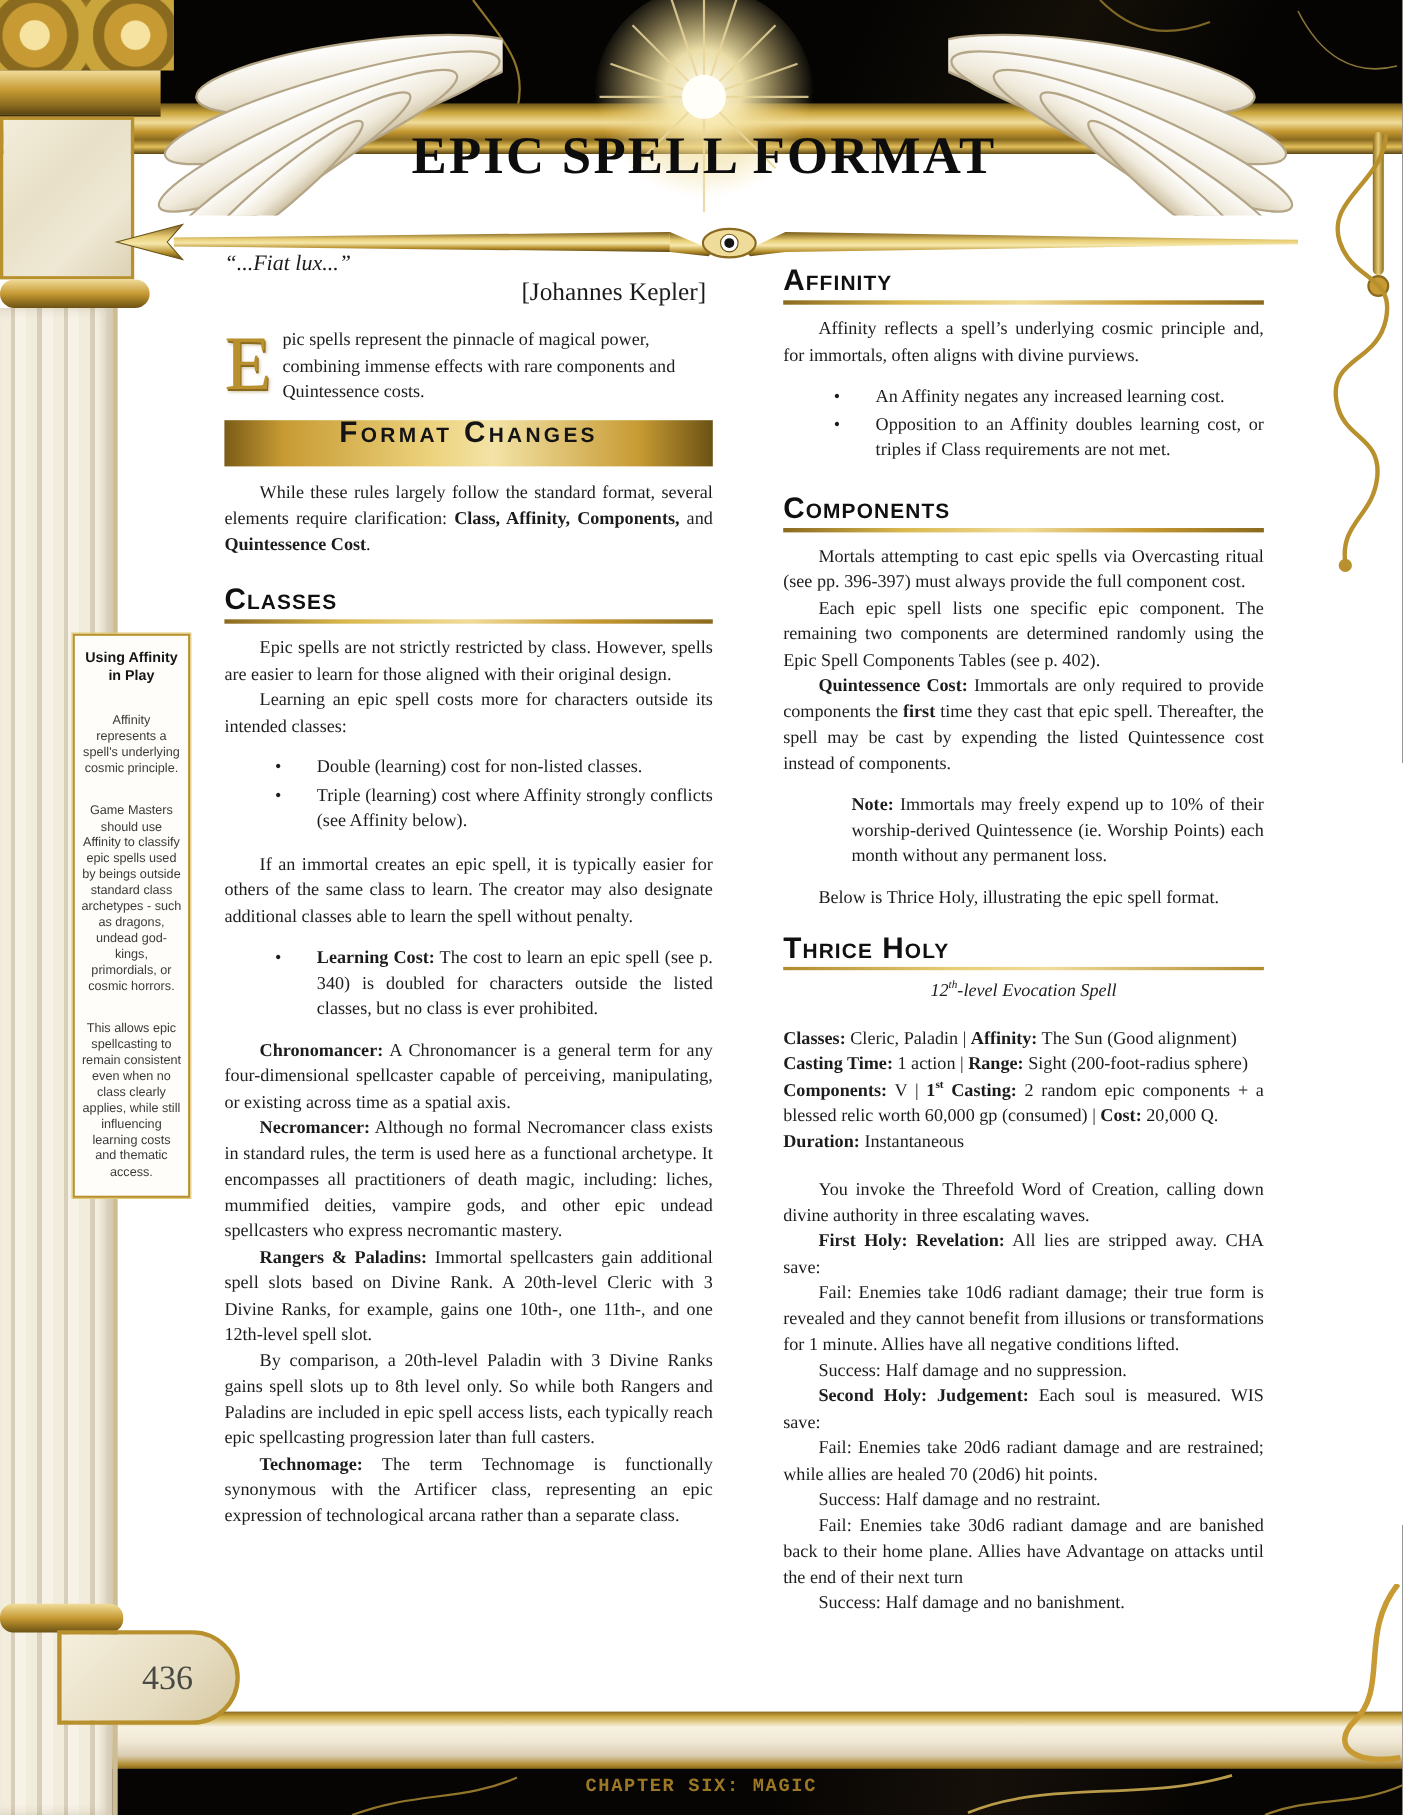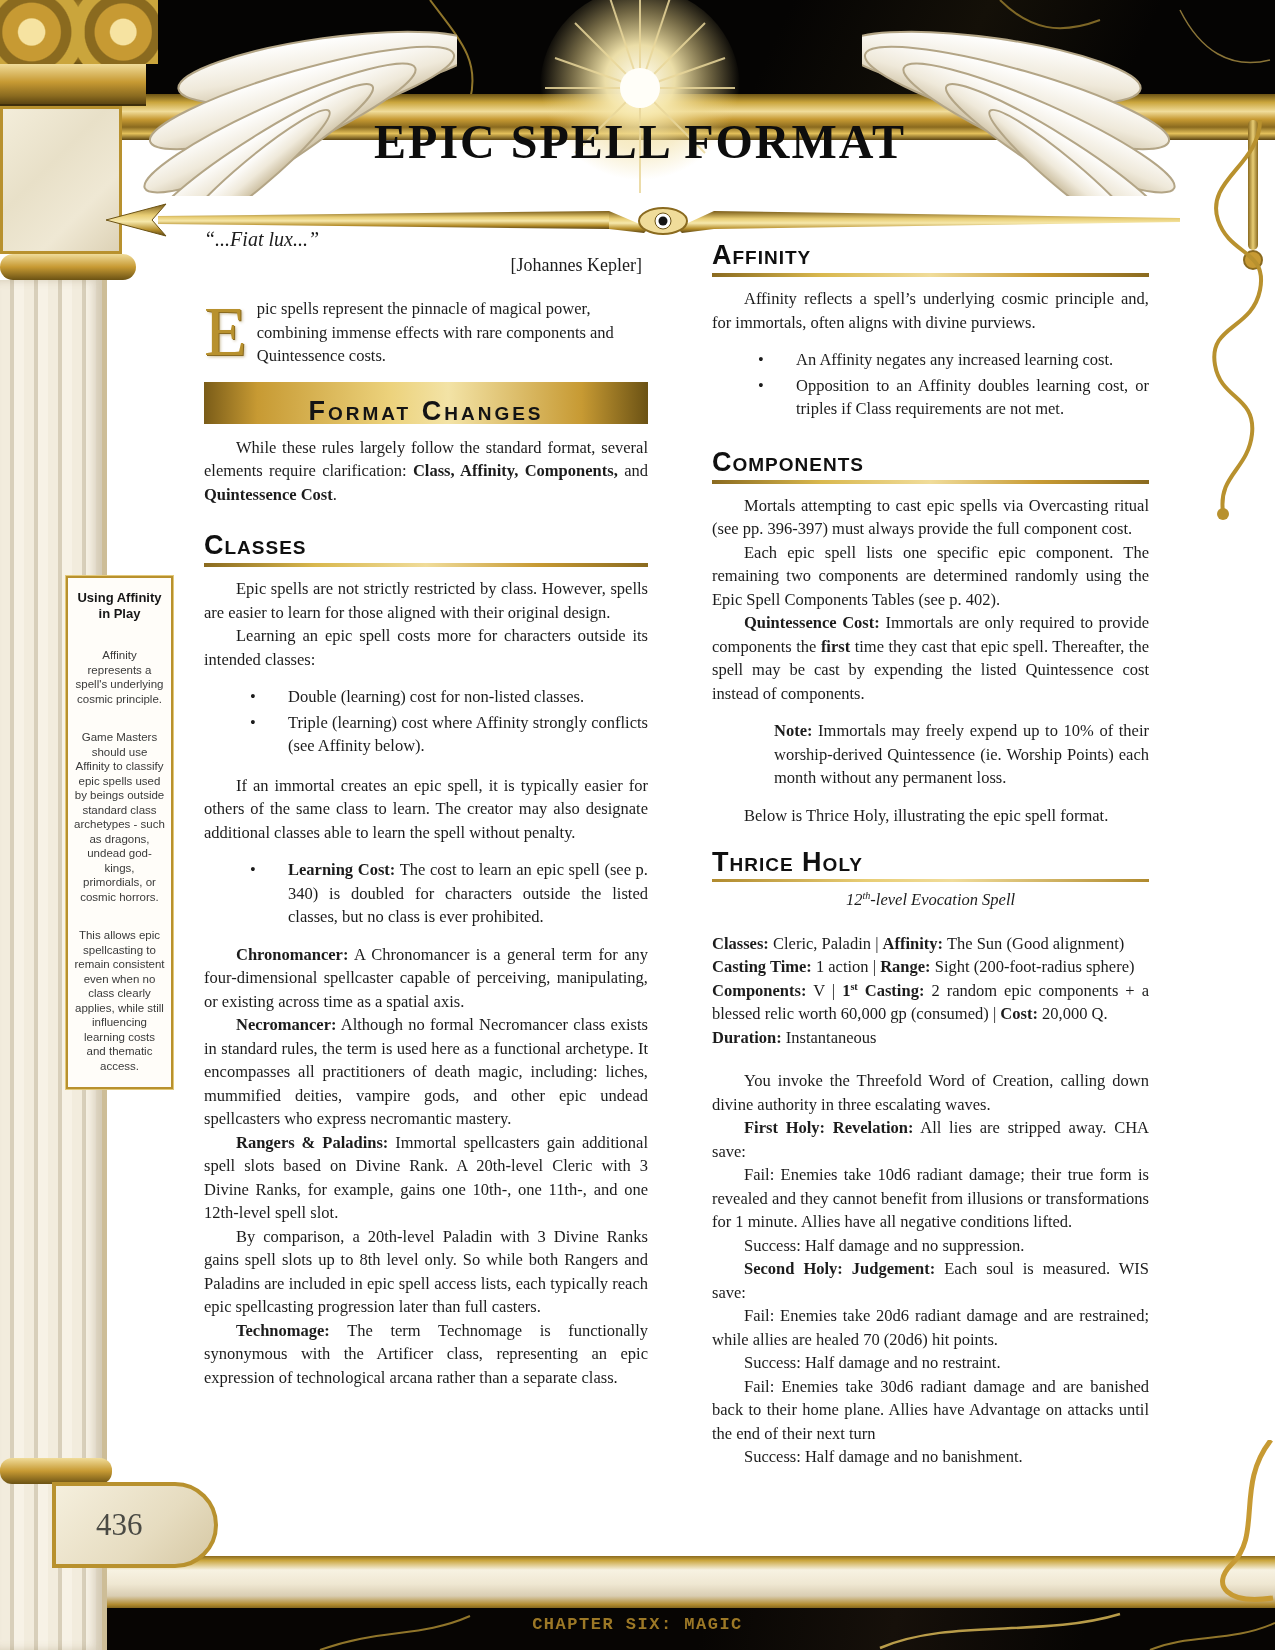--- a/index.html
+++ b/index.html
@@ -39,41 +39,41 @@
     background:linear-gradient(135deg,#f3edda 0%,#e8e0c8 40%,#efe8d4 70%,#ddd2b6 100%); border:3px solid #b8912e; }
   .cap-torus { position:absolute; left:0; top:254px; width:136px; height:26px; border-radius:13px;
     background:linear-gradient(180deg,#f0dc9a,#c79a33 50%,#6b5214); }
   .shaft { position:absolute; left:0; top:280px; width:102px; height:1370px;
     background:repeating-linear-gradient(90deg,#f2ecdd 0 10px,#d8cfba 10px 14px,#f7f2e6 14px 24px);
     border-right:5px solid #cdbd97; box-shadow:inset -8px 0 10px rgba(120,100,60,.25); }
   .base-collar { position:absolute; left:0; top:1458px; width:112px; height:26px; border-radius:12px;
     background:linear-gradient(180deg,#f0dc9a,#c79a33 50%,#6b5214); }
   .cartouche { position:absolute; left:52px; top:1482px; width:166px; height:86px; z-index:6; box-sizing:border-box;
     background:linear-gradient(135deg,#f5efdd,#e6dcc0 60%,#d6c8a4); border:4px solid #b8912e;
-    border-radius:0 86px 86px 0; display:flex; align-items:center; }
+    border-radius:0 86px 86px 0; display:flex; align-items:center;padding-left:33px; }
   .page-num { font-family:"Liberation Serif", serif; font-size:31px; color:#4a4a44; padding-left:40px; }
   
   .filigree { position:absolute; right:0; top:120px; z-index:4; }
   .corner-curl { position:absolute; right:0; top:1440px; z-index:4; }
   
   .page-title { position:absolute; left:140px; top:114px; width:1000px; z-index:6; text-align:center;
     font-family:"Liberation Serif", serif; font-weight:bold; font-size:48px; letter-spacing:2px; color:#0d0d0d; }
   .divider { position:absolute; left:104px; top:202px; z-index:6; }
   
   .col { position:absolute; z-index:10; font-size:16.5px; line-height:23.5px; text-align:justify; }
   .col-left  { left:204px; top:228px; width:444px; }
   .col-right { left:712px; top:240px; width:437px; }
   .p  { margin:0; text-indent:32px; }
   .pl { margin:0; text-align:left; }
   .b  { font-weight:bold; } .sp14{height:14px} .sp20{height:20px} .sp24{height:24px}
   .epigraph-quote { font-style:italic; font-size:20px; margin:0; text-align:left; }
-  .epigraph-attr  { margin:2px 6px 0 0; text-align:right; font-size:18px; }
+  .epigraph-attr  { margin:2px 6px 0 0; text-align:right; font-size:23px; }
   .dropcap { float:left; font-size:70px; line-height:58px; padding:6px 10px 0 0;
     color:#b8912e; text-shadow:1px 1px 0 #8a6a1f, 2px 2px 3px rgba(138,106,31,.45); font-family:"Liberation Serif", serif; }
-  .banner { height:42px; margin:14px 0 12px; display:flex; align-items:flex-end; justify-content:center;
+  .banner { height:42px; margin:14px 0 12px; display:flex; align-items:flex-start; justify-content:center;
     background:linear-gradient(90deg,#7a5c18 0%,#c79a33 12%,#ecd27c 42%,#f3e3a6 55%,#c79a33 85%,#6b5214 100%);
     font-family:"Liberation Sans", sans-serif; font-variant:small-caps; font-weight:600;
     font-size:27px; letter-spacing:3px; color:#141414; text-indent:0; }
   h2.section { margin:0; font-family:"Liberation Sans", sans-serif; font-variant:small-caps; font-weight:600;
     font-size:27px; line-height:31px; letter-spacing:1px; color:#101010; text-align:left; }
   .rule { height:4px; margin:2px 0 10px;
     background:linear-gradient(90deg,#8a6a1f,#d9b84e 25%,#f0dc9a 50%,#c79a33 75%,#8a6a1f); }
   .rule-thin { height:3px; margin:1px 0 6px;
     background:linear-gradient(90deg,#b08a2e,#e8cd74 35%,#f0dc9a 55%,#b08a2e); }
   .spell-title { text-align:center; }

